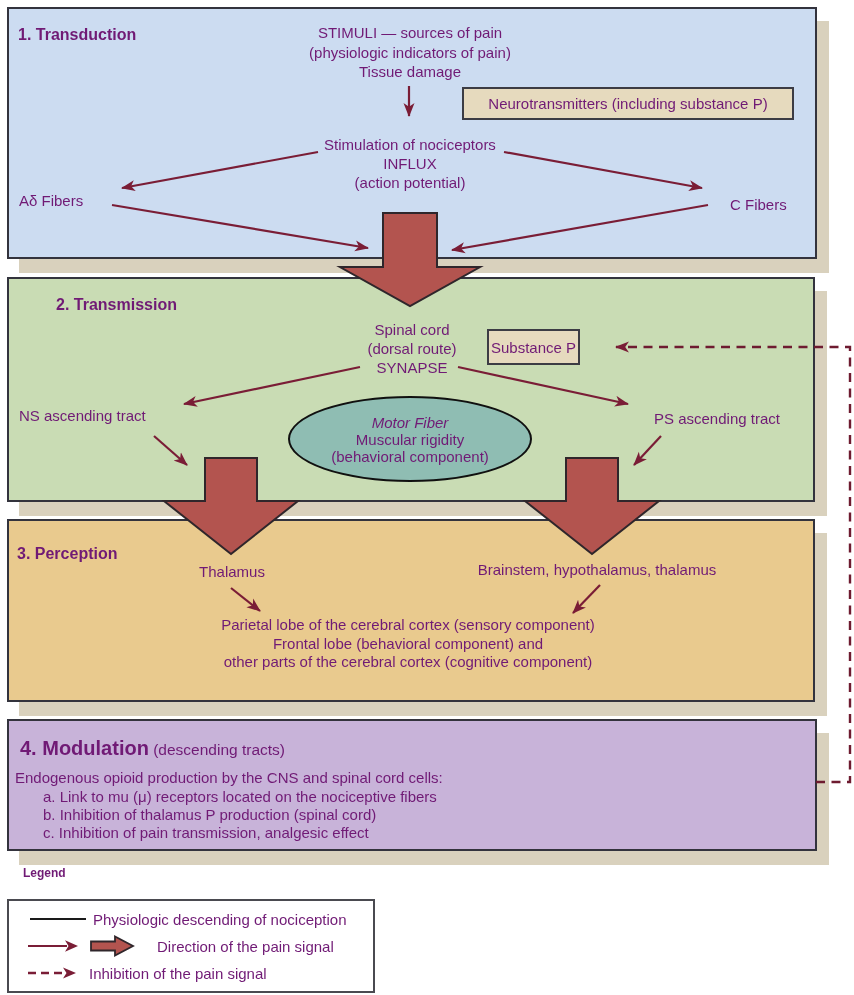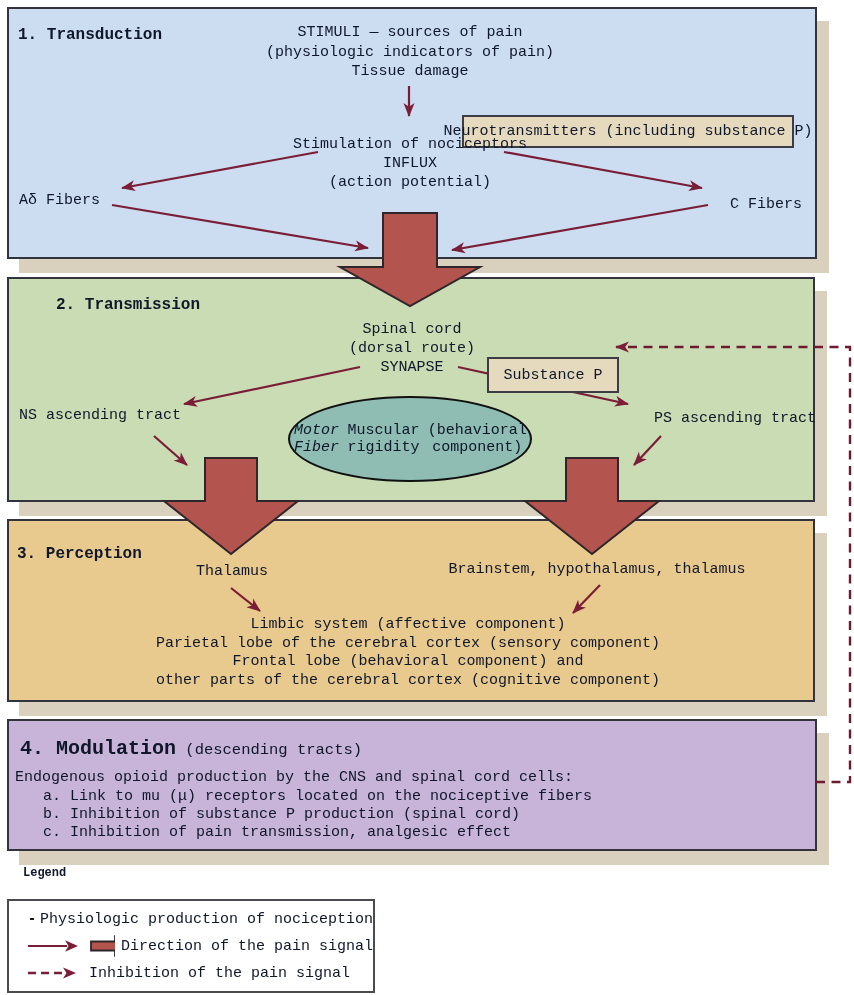--- a/index.html
+++ b/index.html
@@ -1,19 +1,19 @@
 <!DOCTYPE html>
 <html><head>
 <meta charset="utf-8">
 <style>
   html,body { margin:0; padding:0; background:#ffffff; }
   .canvas {
     position:relative; width:854px; height:995px; background:#ffffff;
-    font-family:Liberation Mono, monospace;
-    color:#0f172a; font-size:15px; overflow:hidden;
+    font-family:Liberation Sans, sans-serif;
+    color:#701a75; font-size:15px; overflow:hidden;
   }
   
   .sec { position:absolute; border:2px solid #33333d; box-sizing:border-box;
          box-shadow:12px 14px 0 #d9d1bd; }
   #sec1 { left:7px;  top:7px;   width:810px; height:252px; background:#ccdcf1; }
   #sec2 { left:7px;  top:277px; width:808px; height:225px; background:#c9dcb4; }
   #sec3 { left:7px;  top:519px; width:808px; height:183px; background:#e9ca8e; }
   #sec4 { left:7px;  top:719px; width:810px; height:132px; background:#c8b3d9; }
 
   .sec-title { position:absolute; font-weight:bold; font-size:16px; white-space:nowrap; }
@@ -36,49 +36,49 @@
   
   .side-label { position:absolute; white-space:nowrap; }
   #adelta { left:19px;  top:192px; }
   #cfibers{ left:730px; top:196px; }
   #ns     { left:19px;  top:407px; }
   #ps     { left:654px; top:410px; }
 
   
   .note-box { position:absolute; background:#e6dabe; border:2px solid #3c3c44;
               box-sizing:border-box; display:flex; align-items:center;
-              justify-content:center; white-space:nowrap;margin-top:28px; }
+              justify-content:center; white-space:nowrap; }
   #neuroBox { left:462px; top:87px;  width:332px; height:33px; }
-  #subpBox  { left:487px; top:329px; width:132px; height:36px; }
+  #subpBox  { left:487px; top:329px; width:93px; height:36px; }
 
   
   #ellipse { position:absolute; left:288px; top:396px; width:244px; height:86px;
              background:#8fbdb3; border:2.5px solid #101010; border-radius:50%;
-             box-sizing:border-box; display:flex; flex-direction:row;
+             box-sizing:border-box; display:flex; flex-direction:column;
              align-items:center; justify-content:center; line-height:17px;
              text-align:center; }
   .it { font-style:italic; }
 
   
   .mod-line { position:absolute; white-space:nowrap; }
   #modIntro { left:15px; top:769px; }
   #modA { left:43px; top:788px; }
   #modB { left:43px; top:806px; }
   #modC { left:43px; top:824px; }
 
   
   #legendTitle { position:absolute; left:23px; top:866px; font-weight:bold; font-size:12px; }
   #legendBox { position:absolute; left:7px; top:899px; width:368px; height:94px;
                background:#ffffff; border:2px solid #4a4a50; box-sizing:border-box;
                display:flex; flex-direction:column; justify-content:space-evenly;
                padding:3px 0; }
   .leg-row { display:flex; align-items:center; }
   .leg-row .lbl { margin-left:6px; white-space:nowrap; }
   #legRow1 { padding-left:20px; }
-  #legRow2 { padding-left:18px; }
+  #legRow2 { padding-left:18px;gap:14px; }
   #legRow3 { padding-left:18px; }
 
   
   #overlay { position:absolute; left:0; top:0; pointer-events:none; }
 </style>
 </head>
 <body>
 
 <div class="canvas">
 
@@ -153,42 +153,41 @@
       <div>Muscular rigidity</div>
       <div>(behavioral component)</div>
     </div>
   </div>
 
   <div>
     <div class="sec-title" id="t3">3. Perception</div>
     <div class="cblock" id="thalamus">Thalamus</div>
     <div class="cblock" id="brainstem">Brainstem, hypothalamus, thalamus</div>
     <div class="cblock" id="cortex">
-      <div>Limbic system (affective component)</div>
       <div>Parietal lobe of the cerebral cortex (sensory component)</div>
       <div>Frontal lobe (behavioral component) and</div>
       <div>other parts of the cerebral cortex (cognitive component)</div>
     </div>
   </div>
 
   <div>
     <div class="sec-title" id="t4"><b>4. Modulation</b><span> (descending tracts)</span></div>
     <div class="mod-line" id="modIntro">Endogenous opioid production by the CNS and spinal cord cells:</div>
     <div class="mod-line" id="modA">a. Link to mu (μ) receptors located on the nociceptive fibers</div>
-    <div class="mod-line" id="modB">b. Inhibition of substance P production (spinal cord)</div>
+    <div class="mod-line" id="modB">b. Inhibition of thalamus P production (spinal cord)</div>
     <div class="mod-line" id="modC">c. Inhibition of pain transmission, analgesic effect</div>
   </div>
 
   <div id="legendTitle">Legend</div>
   <div id="legendBox">
     <div class="leg-row" id="legRow1">
       <svg width="58" height="20">
         <line x1="1" y1="10" x2="57" y2="10" stroke="#1a1a1a" stroke-width="2.2"></line>
       </svg>
-      <span class="lbl">Physiologic production of nociception</span>
+      <span class="lbl">Physiologic descending of nociception</span>
     </div>
     <div class="leg-row" id="legRow2">
       <svg width="110" height="24">
         <line x1="1" y1="12" x2="40" y2="12" stroke="#7a1d36" stroke-width="2.2"></line>
         <path d="M38,6.3 L51,12 L38,17.7 L41.5,12 Z" fill="#7a1d36"></path>
         <path d="M64,7.5 H88 V2.5 L106,12 L88,21.5 V16.5 H64 Z" fill="#b3544f" stroke="#2f262b" stroke-width="1.8"></path>
       </svg>
       <span class="lbl">Direction of the pain signal</span>
     </div>
     <div class="leg-row" id="legRow3">

